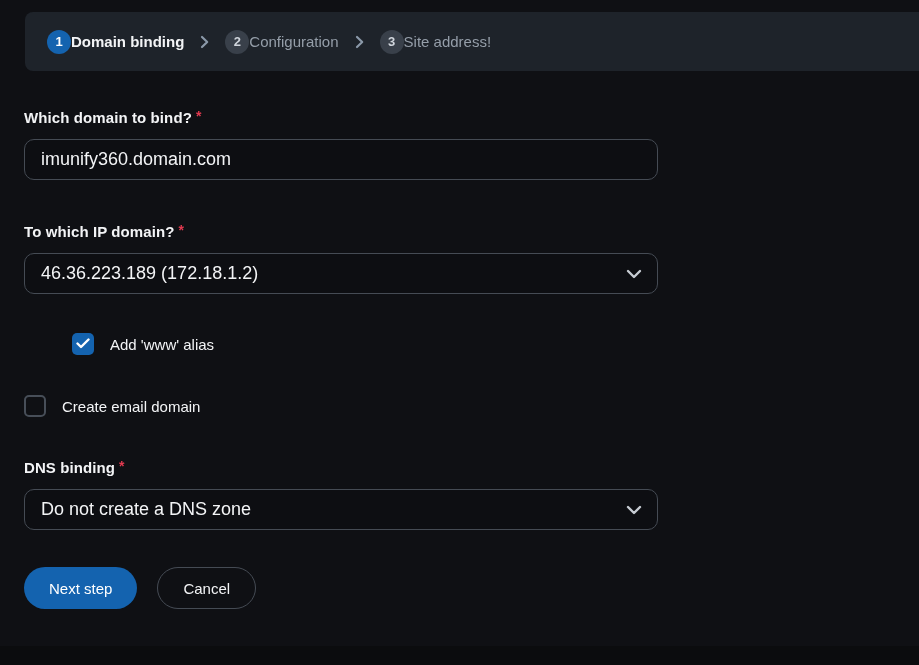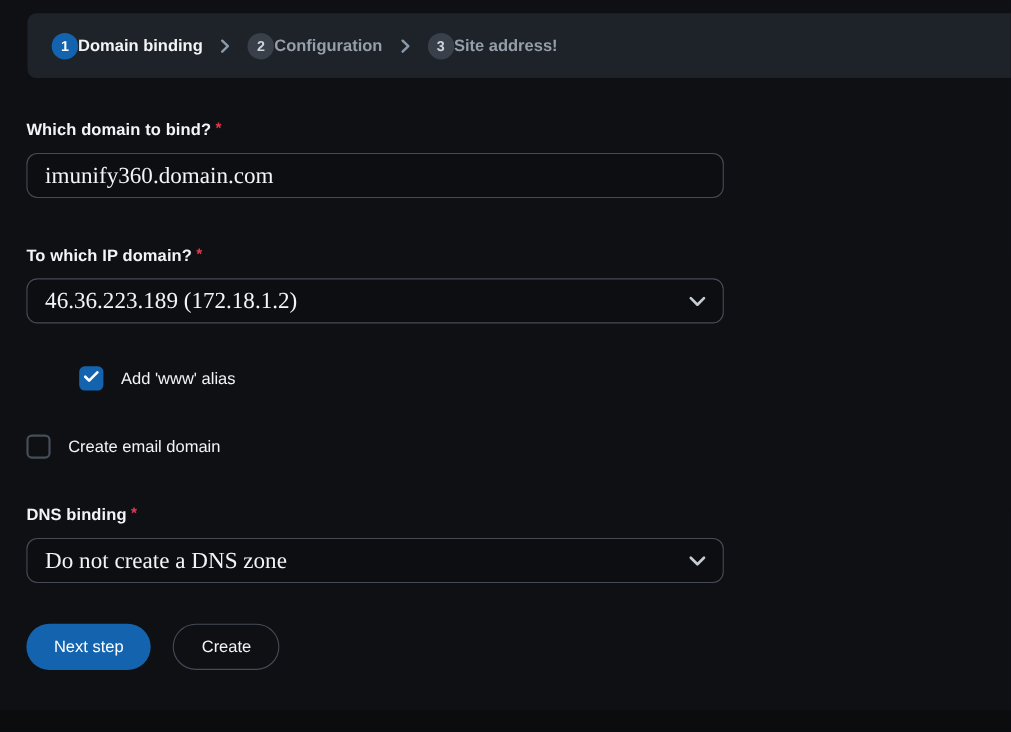--- a/index.html
+++ b/index.html
@@ -34,41 +34,41 @@
   .step{display:flex;align-items:center;}
   .step-circle{
     width:24px;height:24px;border-radius:50%;
     display:flex;align-items:center;justify-content:center;
     font-size:13px;font-weight:700;flex:0 0 auto;
   }
   .step.active .step-circle{background:var(--primary-blue);color:#fff;}
   .step.upcoming .step-circle{background:var(--step-circle-bg);color:#d0d5dc;}
   .step-label{font-size:15px;white-space:nowrap;}
   .step.active .step-label{color:var(--text-color);font-weight:700;}
-  .step.upcoming .step-label{color:var(--muted-text);font-weight:700;}
+  .step.upcoming .step-label{color:var(--muted-text);font-weight:400;}
   .step-sep{margin:0 16px;display:flex;align-items:center;}
   .step-sep svg{display:block;}
   
   .field-label{
     position:absolute;left:24px;
     font-size:15px;font-weight:700;color:var(--text-color);
     letter-spacing:.1px;
   }
   .required-mark{
     color:var(--required-red);font-size:14px;font-weight:700;
     margin-left:4px;vertical-align:2px;
   }
   .text-input, .select-box{
     position:absolute;left:24px;width:634px;height:41px;
     background:var(--field-bg);
     border:1px solid var(--border-color);
     border-radius:10px;
     color:var(--text-color);
-    font-size:21px;
-    font-family:Liberation Serif, serif;
+    font-size:18px;
+    font-family:Liberation Sans, sans-serif;
   }
   .text-input{padding:0 16px;outline:none;}
   .select-box{
     display:flex;align-items:center;justify-content:space-between;
     padding:0 15px 0 16px;cursor:pointer;text-align:center;
   }
   .select-value{white-space:nowrap;}
   .select-box .chev{display:flex;align-items:center;}
   
   .checkbox-row{
@@ -173,16 +173,16 @@
   <span class="select-value">Do not create a DNS zone</span>
   <span class="chev">
     <svg width="16" height="10" viewBox="0 0 16 10" fill="none">
       <polyline points="2,2 8,8 14,2" stroke="#c7ccd3" stroke-width="2.4" stroke-linecap="round" stroke-linejoin="round"></polyline>
     </svg>
   </span>
 </div>
 
 <div class="actions">
   <button class="btn btn-primary">Next step</button>
-  <button class="btn btn-ghost">Create</button>
+  <button class="btn btn-ghost">Cancel</button>
 </div>
 
 <div class="footer-strip"></div>
 
 </body></html>

